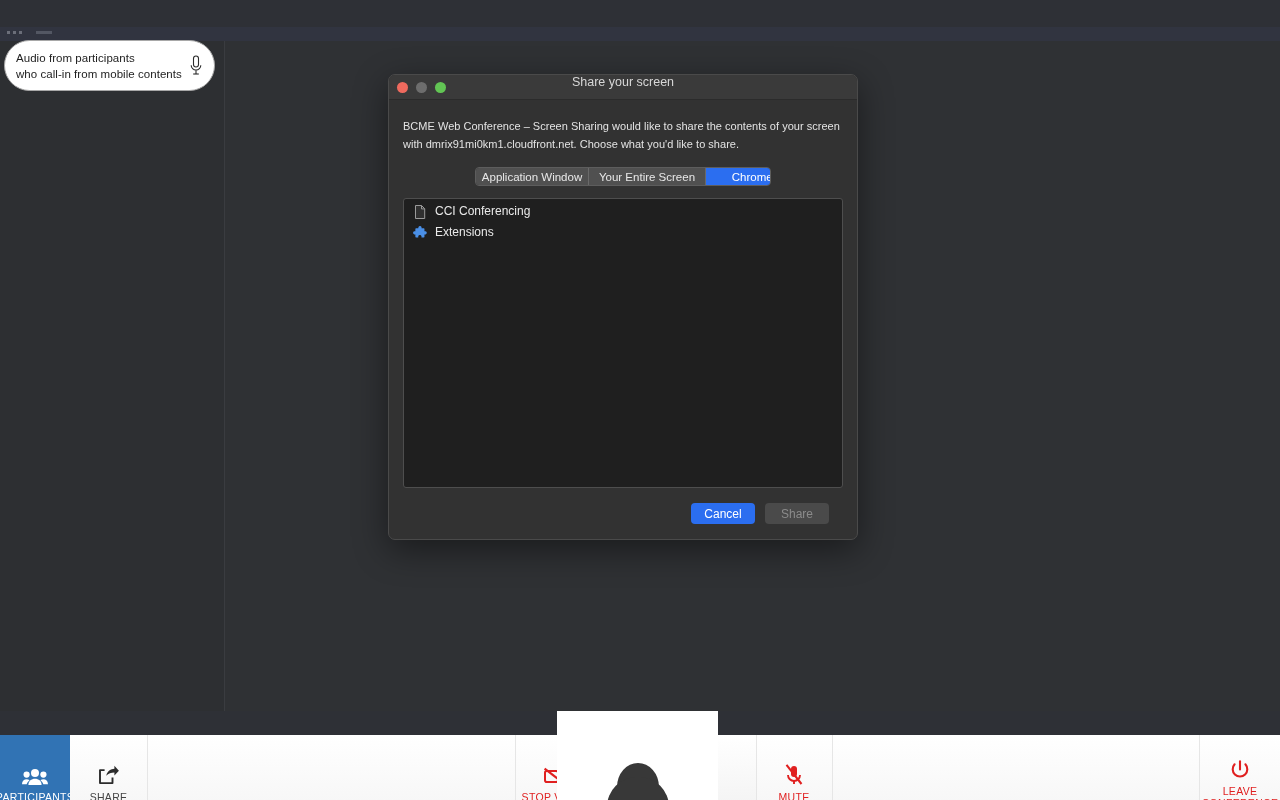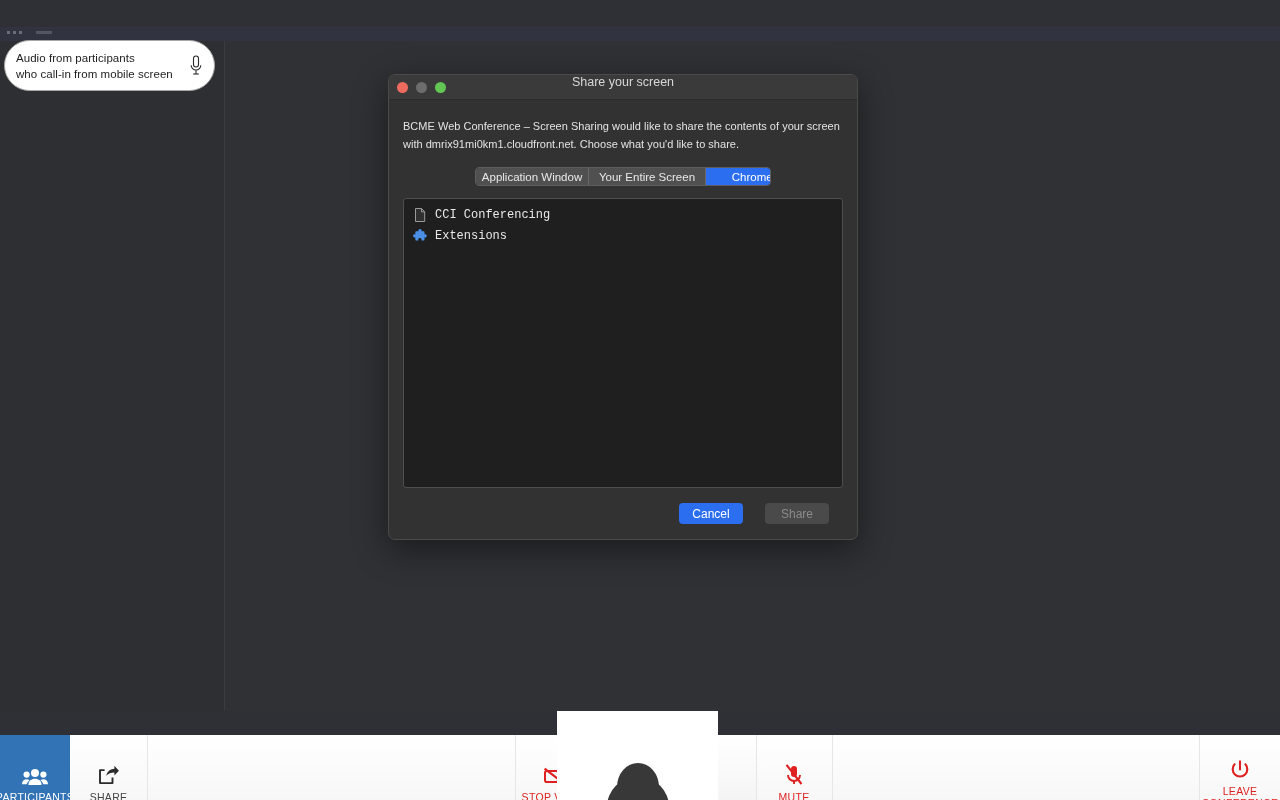--- a/index.html
+++ b/index.html
@@ -176,42 +176,40 @@
     height: 290px;
     background: #1f1f1f;
     border: 1px solid #4e4e4e;
     border-radius: 3px;
     box-sizing: border-box;
     padding: 5px 0 0 0;
     overflow: hidden;
   }
   .source-item {
     display: flex;
-    align-items: center;
     height: 21px;
     padding: 0 4px 0 9px;
     cursor: default;
-    font-family: Liberation Mono, monospace;
   }
   .source-icon {
     flex: 0 0 auto;
     width: 14px; height: 16px;
     margin-right: 8px;
     position: relative;
   }
   .source-label {
     font-size: 12px;
     color: #e9e9e9;
   }
 
   .dialog-actions {
     display: flex;
     justify-content: flex-end;
     align-items: center;
-    gap: 22px;
+    gap: 10px;
     padding: 15px 14px 0 14px;
   }
   .btn {
     height: 21px;
     min-width: 64px;
     border-radius: 4px;
     border: none;
     font-size: 12px;
     font-family: "Liberation Sans", sans-serif;
     cursor: default;
@@ -337,21 +335,21 @@
         <i></i>
       </div>
     <div class="menu-faint"></div>
   </div>
   <div class="desktop-bg"></div>
   <div class="left-pane"></div>
 
   <div class="tooltip-bubble">
     <div class="tooltip-text">
       <span>Audio from participants</span>
-      <span class="l2">who call-in from mobile screen</span>
+      <span class="l2">who call-in from mobile contents</span>
     </div>
     <div class="tooltip-mic">
       <svg width="16" height="26" viewBox="0 0 16 26">
         <rect x="5.5" y="3" width="5" height="11" rx="2.5" fill="none" stroke="#2b2b2b" stroke-width="1.1"></rect>
         <path d="M3.2 12.2 a4.8 4.8 0 0 0 9.6 0" fill="none" stroke="#2b2b2b" stroke-width="1.1"></path>
         <line x1="8" y1="17.2" x2="8" y2="21" stroke="#2b2b2b" stroke-width="1.1"></line>
         <line x1="5.2" y1="21" x2="10.8" y2="21" stroke="#2b2b2b" stroke-width="1.1"></line>
       </svg>
     </div>
   </div>

